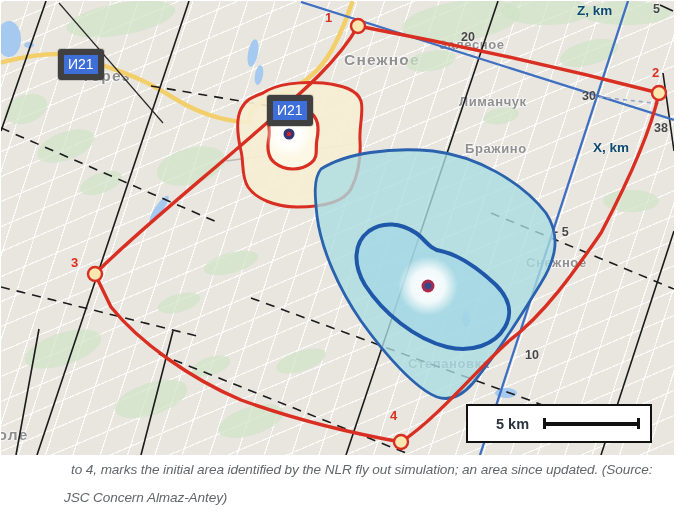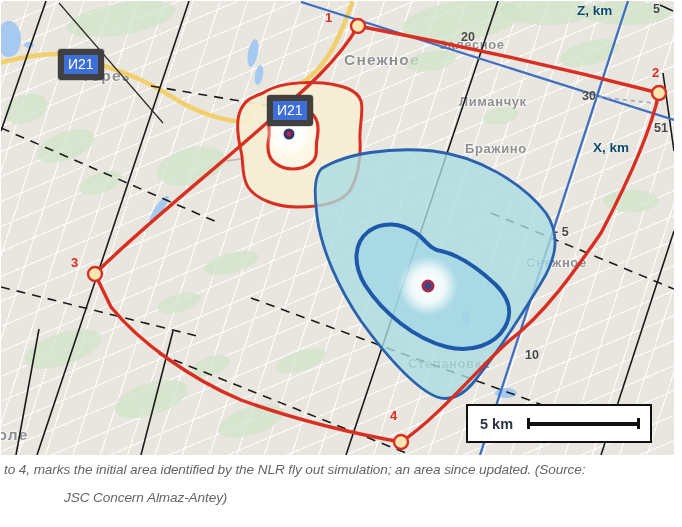--- a/index.html
+++ b/index.html
@@ -42,31 +42,31 @@
   .axis{position:absolute;color:#0c4a6e;font-weight:700;font-size:13.5px;white-space:nowrap;
         text-shadow:0 0 2px rgba(255,255,255,.85);}
   .vnum{position:absolute;color:var(--nlr-red,#d82f22);font-weight:700;font-size:13px;}
   .sign{position:absolute;background:var(--sign-blue,#3e6fd8);color:#fff;font-weight:400;
         font-size:14px;line-height:1.1;padding:2px 4px;border-radius:3px;border:6px solid #404040;
         box-shadow:0 0 0 1px rgba(0,0,0,.15);}
 
   
   .sbar{position:absolute;left:465px;top:403px;width:186px;height:39px;background:#fff;
         border:2.2px solid #111;box-sizing:border-box;display:flex;align-items:center;}
-  .sbar-label{font-weight:700;font-size:14.5px;color:#2d3440;margin-left:12px;white-space:nowrap;}
+  .sbar-label{font-weight:700;font-size:14.5px;color:#2d3440;margin-left:28px;white-space:nowrap;}
   .sbar-rule{position:relative;flex:1;height:4px;background:#111;margin:0 10px 0 14px;}
   .sbar-rule::before,.sbar-rule::after{content:"";position:absolute;top:-3.5px;width:3px;height:11px;background:#111;}
   .sbar-rule::before{left:0;}
   .sbar-rule::after{right:0;}
 
   
   .caption{position:absolute;left:0;top:456px;width:682px;color:var(--caption-gray,#666);
            font-style:italic;font-size:13.6px;line-height:27.5px;letter-spacing:-.1px;
            padding-left:4px;box-sizing:border-box;}
-  .caption .l2{}
+  .caption .l2{margin-left:67px;}
   .caption .l3{margin-left:60px;}
 </style>
 </head>
 <body>
 
 <div class="page">
   <div class="map">
     <div class="streets"></div>
 
     <div class="lyr">
@@ -175,21 +175,21 @@
         <circle class="vertex" cx="400" cy="441" r="7"></circle>
       </g>
     </svg>
 
     <div class="lyr">
       <div class="axis" style="left:576px;top:2px">Z, km</div>
       <div class="axis" style="left:592px;top:139px">X, km</div>
       <div class="tick" style="left:652px;top:1px">5</div>
       <div class="tick" style="left:460px;top:29px">20</div>
       <div class="tick" style="left:581px;top:88px">30</div>
-      <div class="tick" style="left:653px;top:120px">51</div>
+      <div class="tick" style="left:653px;top:120px">38</div>
       <div class="tick" style="left:553px;top:224px">- 5</div>
       <div class="tick" style="left:524px;top:347px">10</div>
 
       <div class="vnum" style="left:324px;top:9px">1</div>
       <div class="vnum" style="left:651px;top:64px">2</div>
       <div class="vnum" style="left:70px;top:254px">3</div>
       <div class="vnum" style="left:389px;top:407px">4</div>
 
       <div class="sign" style="left:57px;top:48px">И21</div>
       <div class="sign" style="left:266px;top:94px">И21</div>

